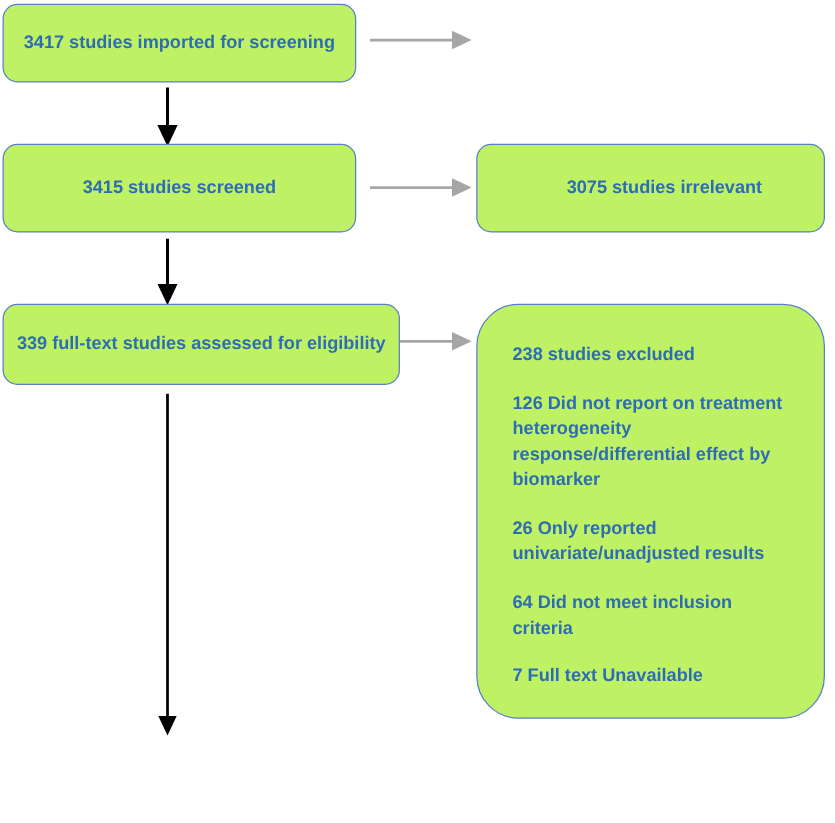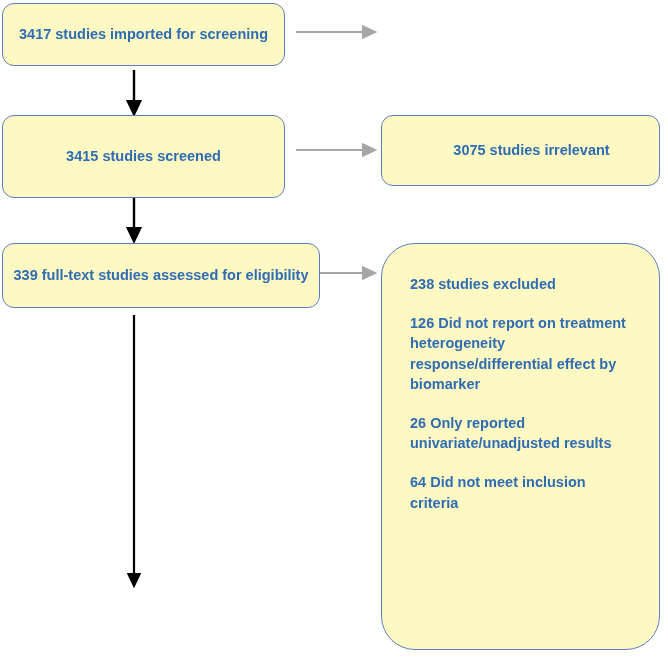--- a/index.html
+++ b/index.html
@@ -20,48 +20,48 @@
     left: 0;
     top: 0;
     width: 668px;
     height: 658px;
   }
 
   .node {
     position: absolute;
     box-sizing: border-box;
     border: 1.6px solid #5b7fc4;
-    background: #fef9c3;
+    background: #bef264;
     border-radius: 12px;
     display: flex;
     align-items: center;
     justify-content: center;
     color: #2e6db4;
     font-weight: bold;
     font-size: 14.5px;
     line-height: 1.45;
     text-align: center;
     padding: 4px 10px;
   }
 
   
   #node-imported   { left: 2px;  top: 3px;   width: 283px; height: 63px; }
-  #node-screened   { left: 2px;  top: 115px; width: 283px; height: 83px; }
+  #node-screened   { left: 2px;  top: 115px; width: 283px; height: 71px; }
   #node-fulltext   { left: 2px;  top: 243px; width: 318px; height: 65px; }
   #node-included   { left: 2px;  top: 588px; width: 283px; height: 66px; }
 
   
   #node-duplicates { left: 381px; top: 3px;   width: 279px; height: 63px; }
   #node-irrelevant { left: 381px; top: 115px; width: 279px; height: 71px; padding-left: 32px; }
 
   #node-excluded {
     left: 381px;
     top: 243px;
     width: 279px;
-    height: 407px;
+    height: 332px;
     border-radius: 34px;
     display: block;
     text-align: left;
     padding: 30px 22px 20px 28px;
   }
   #node-excluded .excl-line {
     color: #2e6db4;
     font-weight: bold;
     font-size: 14.5px;
     line-height: 1.42;
@@ -114,16 +114,17 @@
 
   <div class="node" id="node-irrelevant">3075 studies irrelevant</div>
 
   <div class="node" id="node-fulltext">339 full-text studies assessed for eligibility</div>
 
   <div class="node" id="node-excluded">
     <p class="excl-line">238 studies excluded</p>
     <p class="excl-line">126 Did not report on treatment heterogeneity response/differential effect by biomarker</p>
     <p class="excl-line">26 Only reported univariate/unadjusted results</p>
     <p class="excl-line">64 Did not meet inclusion criteria</p>
+    <p class="excl-line">7 Full text Unavailable</p>
   </div>
 
 
 </div>
 
 </body></html>

